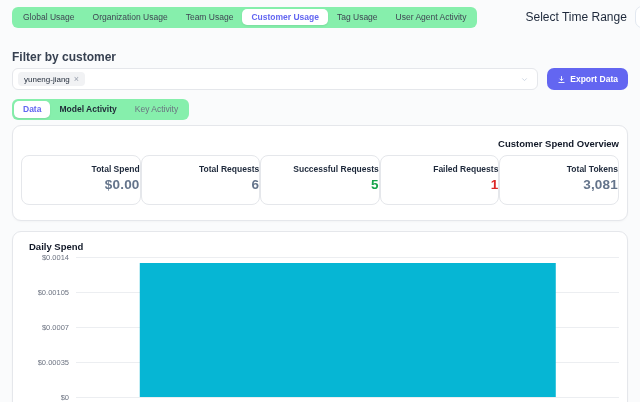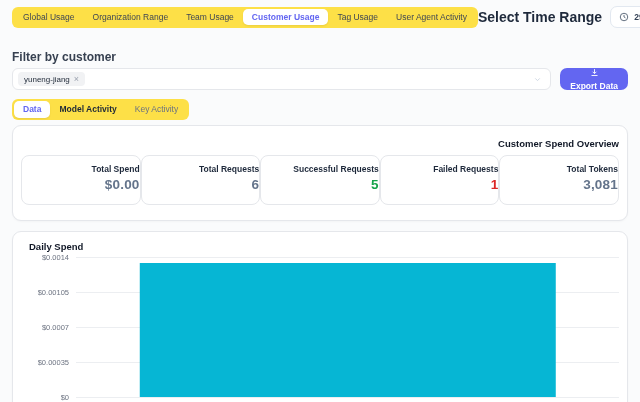--- a/index.html
+++ b/index.html
@@ -9,31 +9,31 @@
     background: #fafbfc;
     color: #1f2937;
     position: relative;
   }
   .page { position: absolute; inset: 0; padding: 6px 12px; }
 
   
   .top-row { display: flex; align-items: center; justify-content: space-between; }
   .seg-bar {
     display: inline-flex; align-items: center;
-    background: #fde047; border-radius: 6px; padding: 2px;
+    background: #86efac; border-radius: 6px; padding: 2px;
     height: 21px;
   }
   .seg-tab {
     font-size: 8.5px; color: #3f4653; padding: 3px 9px;
     border-radius: 5px; white-space: nowrap; cursor: pointer;
     font-weight: 500; line-height: 1.2;
   }
   .seg-tab.active { background: #ffffff; color: #6366f1; box-shadow: 0 1px 2px rgba(0,0,0,0.08); font-weight: 600; }
   .time-range { display: flex; align-items: center; gap: 8px; }
-  .time-range-label { font-size: 14px; font-weight: 700; color: #1e293b; white-space: nowrap; }
+  .time-range-label { font-size: 12px; font-weight: 400; color: #1e293b; white-space: nowrap; padding-left: 48px; }
   .time-select {
     display: flex; align-items: center; gap: 5px;
     background: #fff; border: 1px solid #e2e8f0; border-radius: 7px;
     height: 22px; padding: 0 8px; width: 182px; cursor: pointer;
   }
   .time-select .value { font-size: 8.5px; font-weight: 600; color: #334155; flex: 1; white-space: nowrap; }
   .icon svg { display: block; }
 
   
   .filter-label { font-size: 12px; color: #374151; margin-top: 22px; font-weight: 700; }
@@ -47,21 +47,21 @@
     display: inline-flex; align-items: center; gap: 4px;
     background: #f1f2f4; border-radius: 4px; padding: 2.5px 6px;
     font-size: 8px; color: #1f2937; font-weight: 500;
   }
   .chip .x { color: #9ca3af; font-size: 9px; cursor: pointer; line-height: 1; }
   .filter-input .spacer { flex: 1; }
   .export-btn {
     display: inline-flex; align-items: center; gap: 4px;
     background: #6366f1; color: #fff; border: none; border-radius: 7px;
     height: 22px; padding: 0 10px; font-size: 8.5px; font-weight: 600;
-    cursor: pointer; font-family: inherit; white-space: nowrap; flex-direction: column;
+    cursor: pointer; font-family: inherit; white-space: nowrap;
   }
 
   
   .view-tabs { margin-top: 9px; }
   .view-tabs .seg-tab { font-weight: 600; color: #1f2937; }
   .view-tabs .seg-tab.muted { color: #6b7280; font-weight: 400; }
   .view-tabs .seg-tab.active { color: #6366f1; }
 
   
   .card {
@@ -102,21 +102,21 @@
 </style>
 </head>
 <body>
 
 <div class="page">
 
   
   <div class="top-row">
     <div class="seg-bar" id="top-tabs">
         <div class="seg-tab">Global Usage</div>
-        <div class="seg-tab">Organization Range</div>
+        <div class="seg-tab">Organization Usage</div>
         <div class="seg-tab">Team Usage</div>
         <div class="seg-tab active">Customer Usage</div>
         <div class="seg-tab">Tag Usage</div>
         <div class="seg-tab">User Agent Activity</div>
       </div>
     <div class="time-range">
       <span class="time-range-label">Select Time Range</span>
       <div class="time-select">
         <span class="icon">
           <svg width="10" height="10" viewBox="0 0 24 24" fill="none" stroke="#475569" stroke-width="2">

